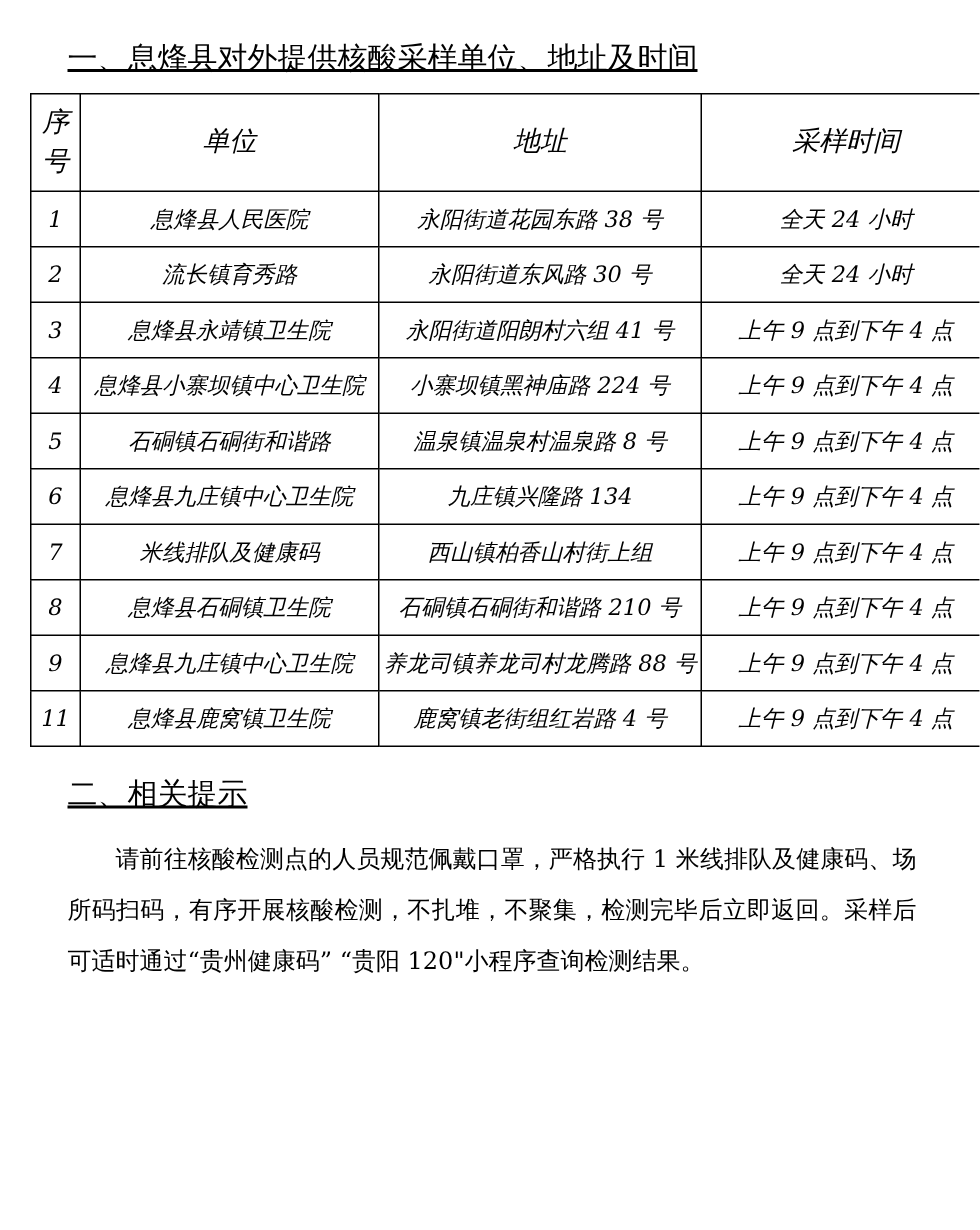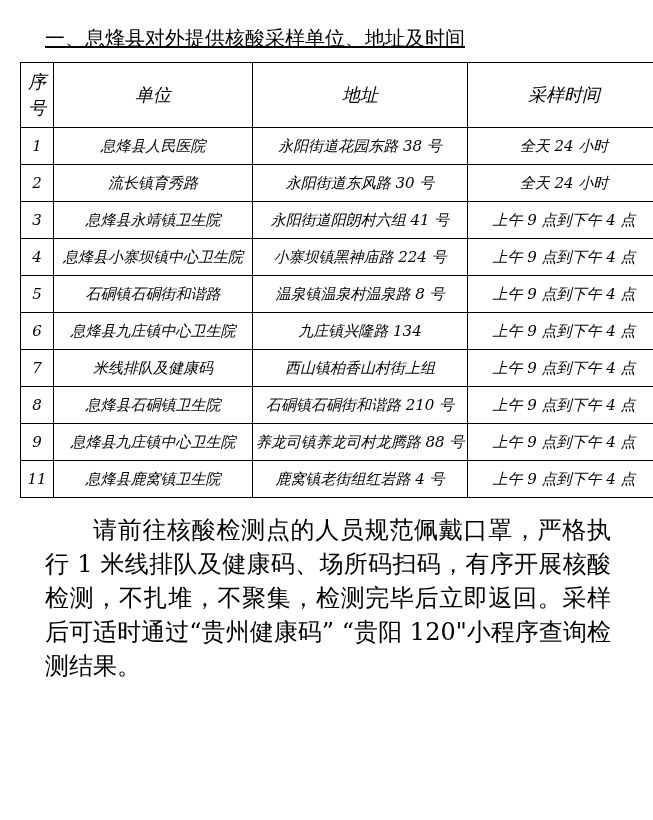--- a/index.html
+++ b/index.html
@@ -63,21 +63,21 @@
     font-size: 15px;
     height: 34px;
     white-space: nowrap;
   }
   td.no-cell {
     font-size: 13px;
     font-family: "DejaVu Serif", "Liberation Serif", serif;
   }
   .notice-paragraph {
     margin: 15px 42px 0 45px;
-    font-size: 24px;
+    font-size: 16px;
     line-height: 34px;
     text-indent: 2em;
     text-align: justify;
   }
 </style>
 </head>
 <body>
 
 <div class="page">
 
@@ -156,16 +156,17 @@
       </tr>
       <tr>
         <td class="no-cell">11</td>
         <td>息烽县鹿窝镇卫生院</td>
         <td>鹿窝镇老街组红岩路 4 号</td>
         <td>上午 9 点到下午 4 点</td>
       </tr>
     </tbody>
   </table>
 
+  <div class="section-heading second">二、相关提示</div>
 
   <p class="notice-paragraph">请前往核酸检测点的人员规范佩戴口罩，严格执行 1 米线排队及健康码、场所码扫码，有序开展核酸检测，不扎堆，不聚集，检测完毕后立即返回。采样后可适时通过“贵州健康码” “贵阳 120"小程序查询检测结果。</p>
 
 </div>
 
 </body></html>

